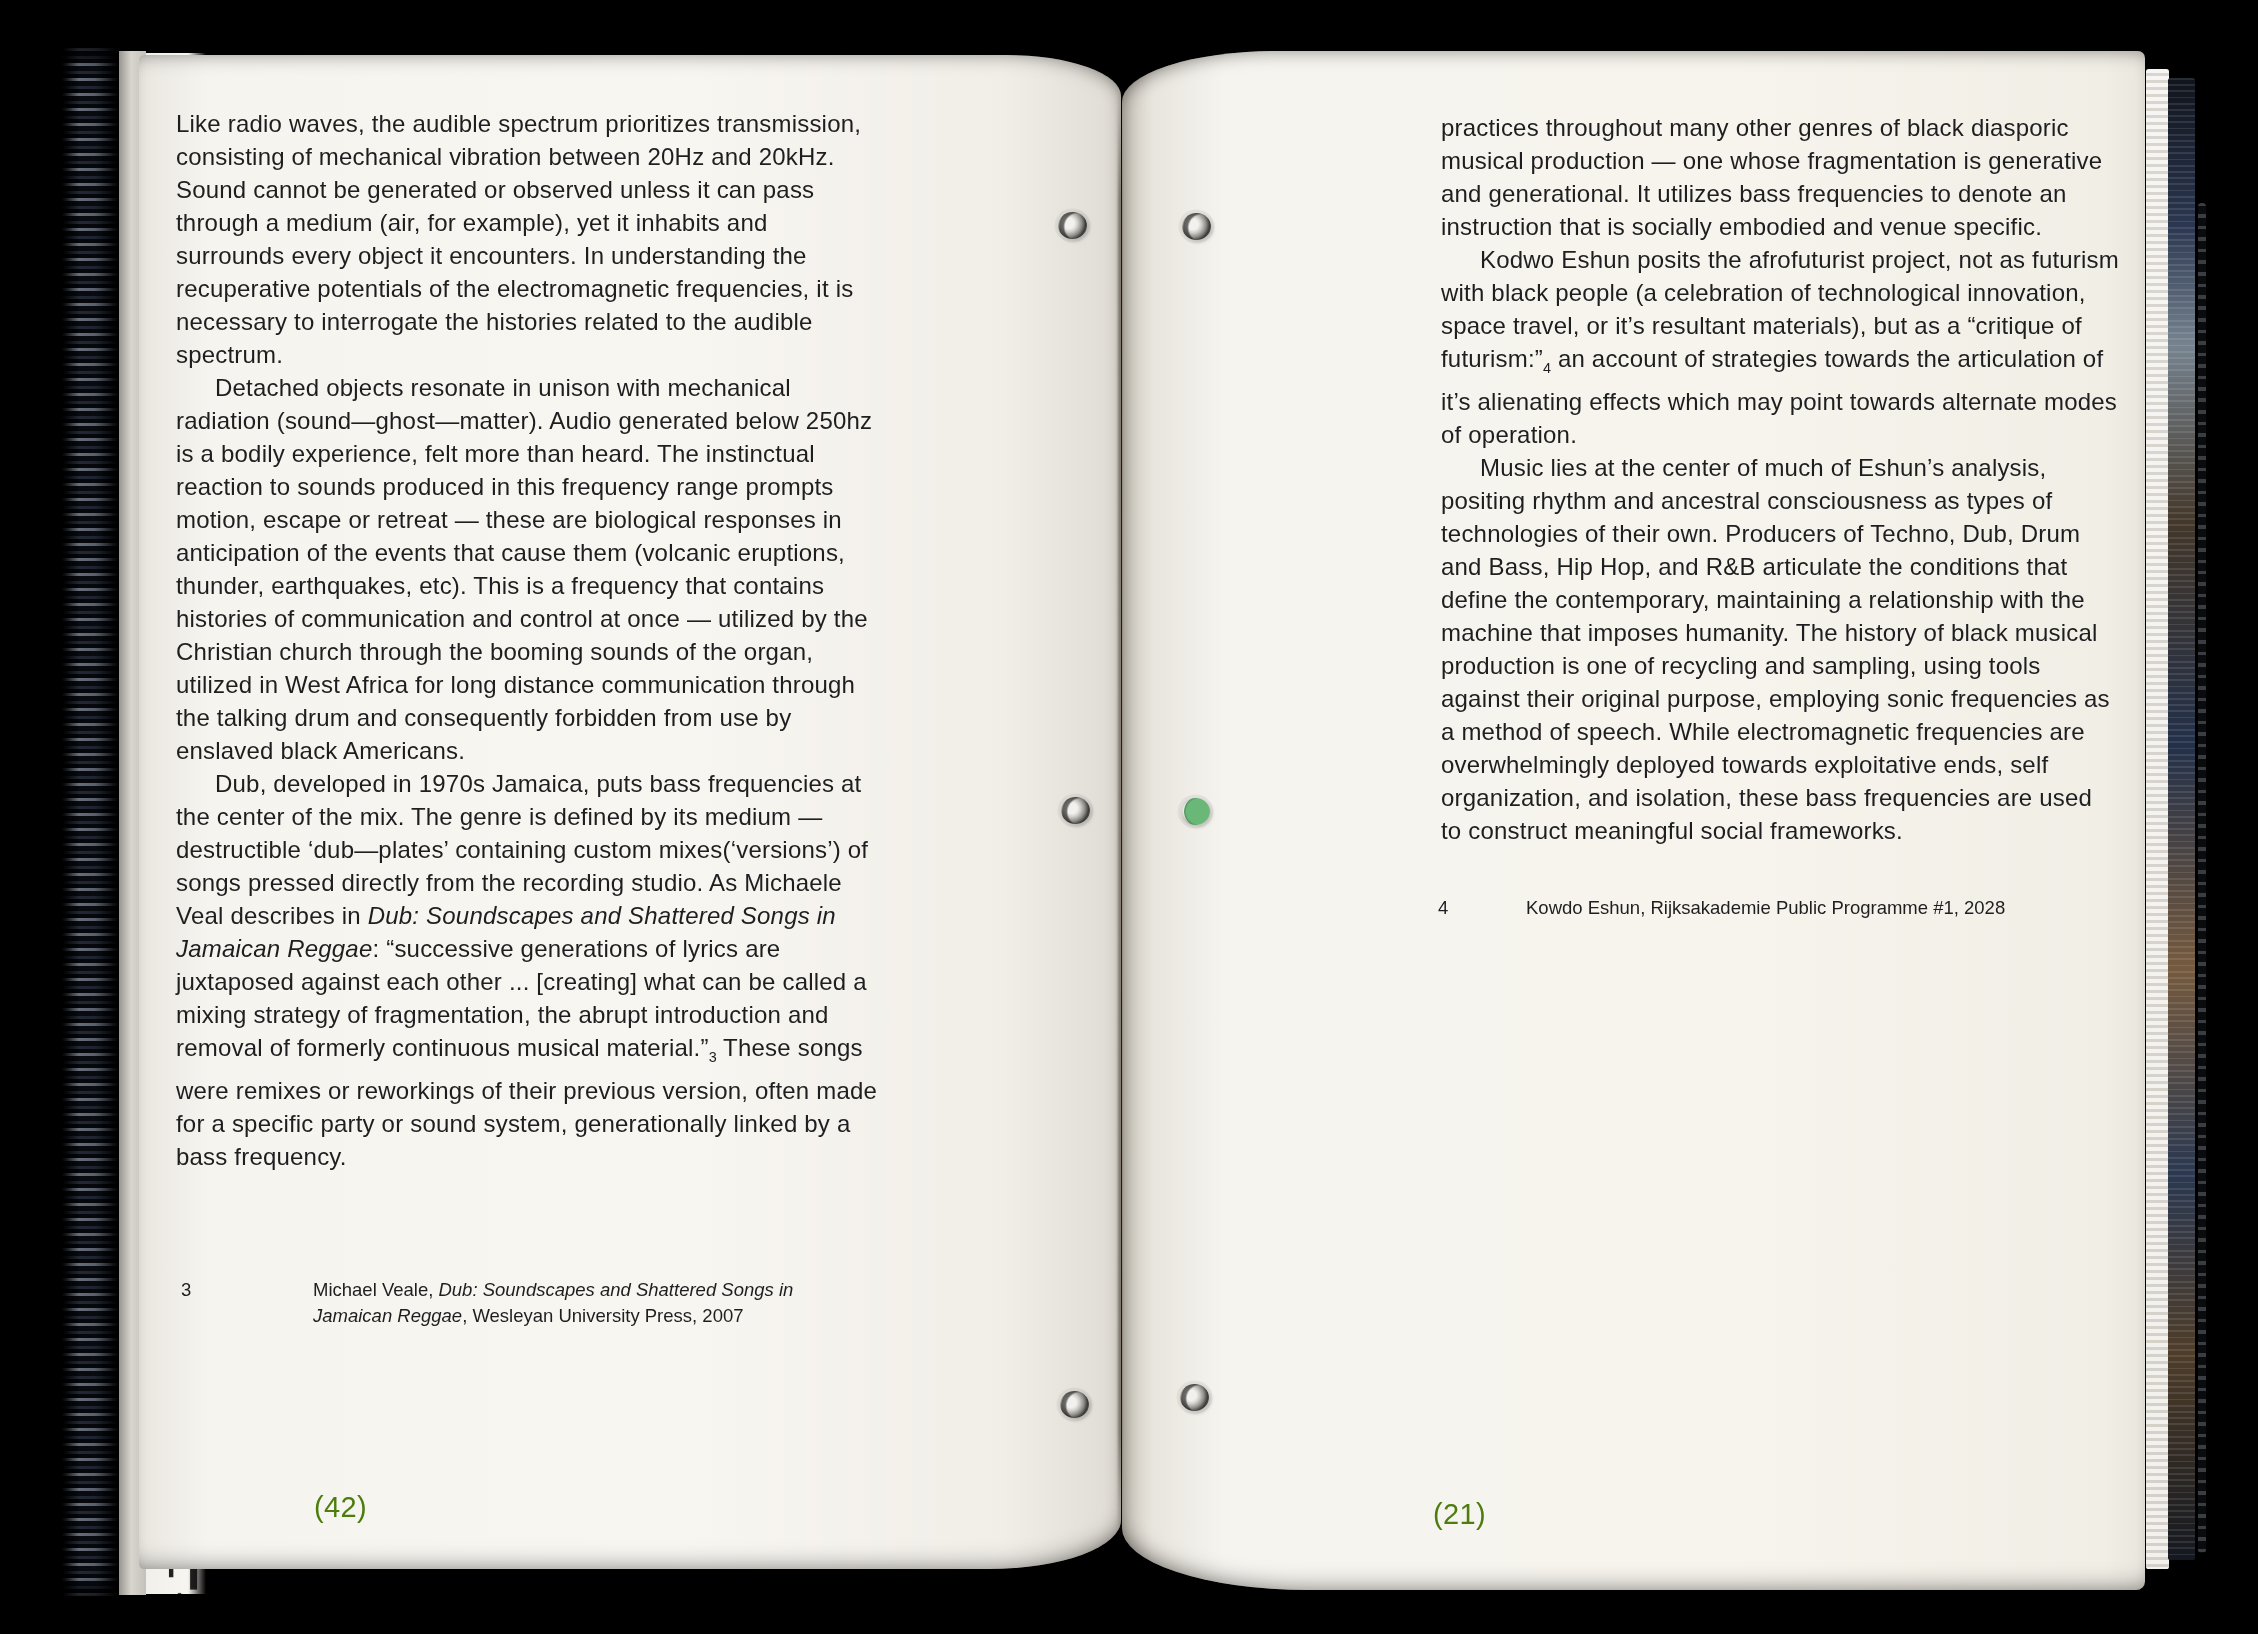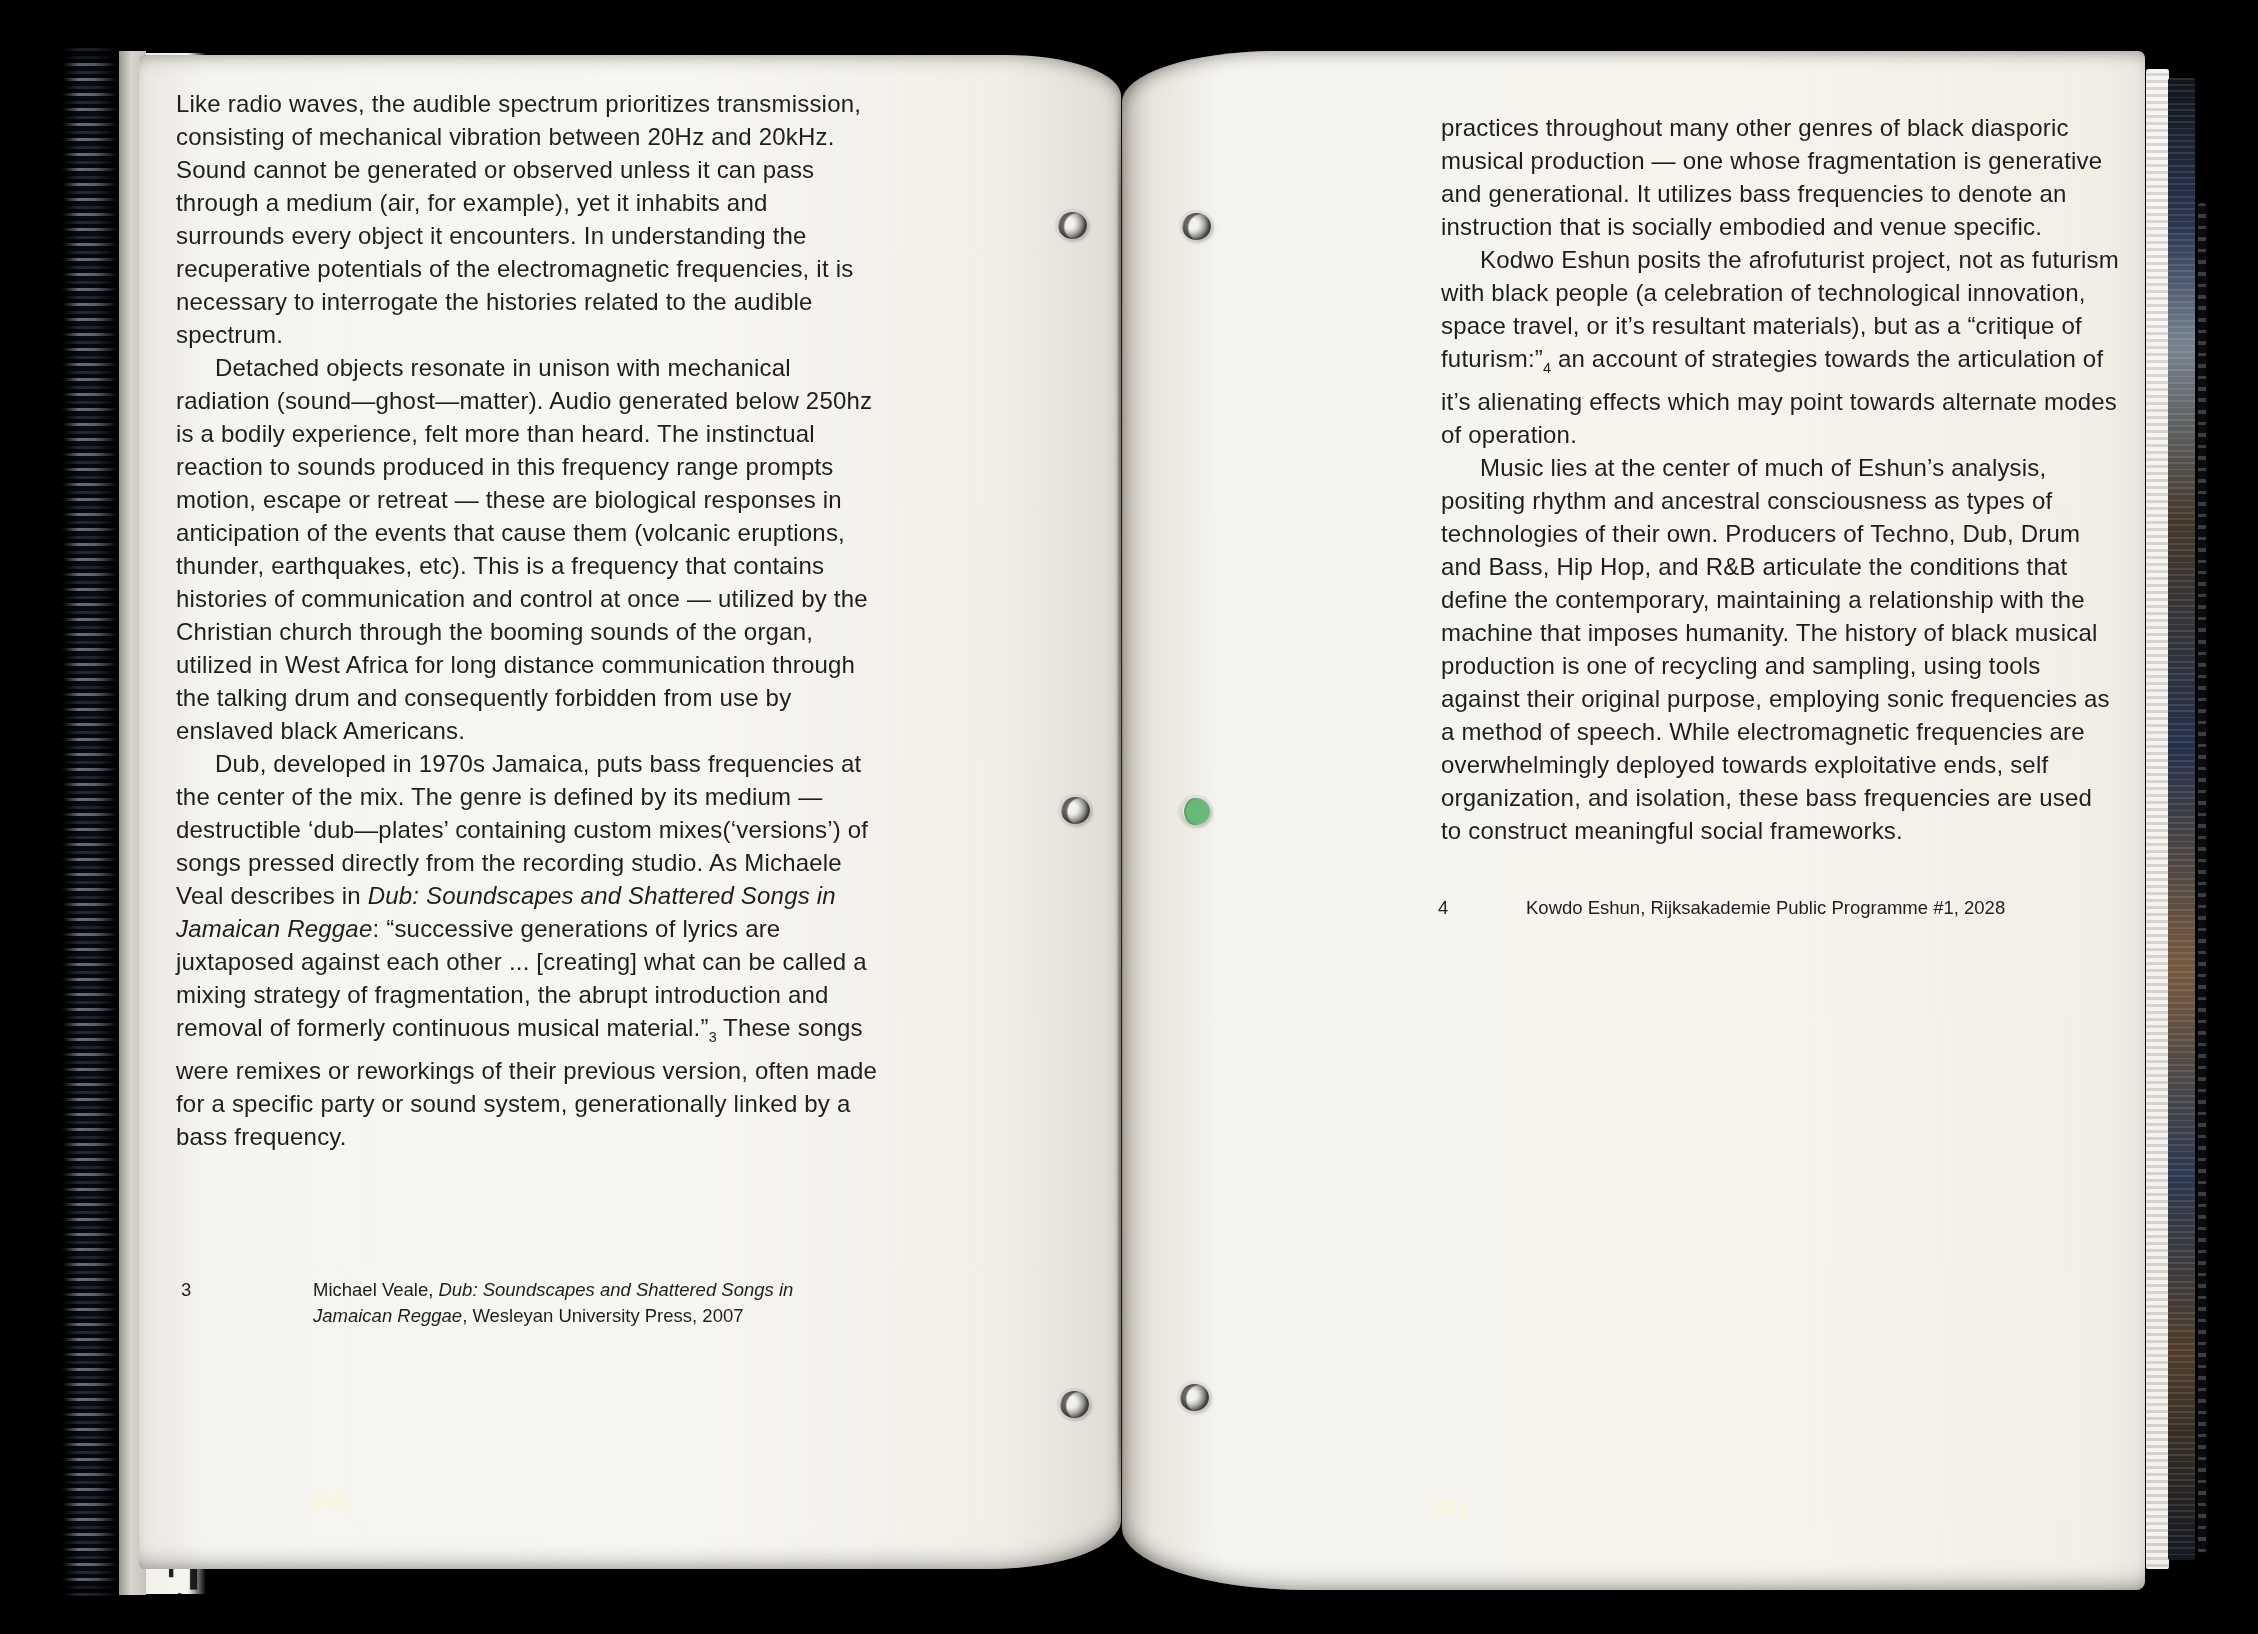--- a/index.html
+++ b/index.html
@@ -89,35 +89,35 @@
   }
   .post1{left:1058px;top:212px;}
   .post2{left:1182px;top:213px;}
   .post3{left:1061px;top:797px;}
   .post4{left:1181px;top:798px;}
   .post5{left:1060px;top:1391px;}
   .post6{left:1180px;top:1384px;}
 
   
   .text-block{position:absolute;color:var(--ink,#1e1e20);font-size:24px;line-height:33px;letter-spacing:0.2px;}
-  .tb-left{left:176px;top:87px;width:703px;}
+  .tb-left{left:176px;top:107px;width:703px;}
   .tb-right{left:1441px;top:111px;width:678px;}
   .para{margin:0;}
   .para.indent{text-indent:39px;}
   .it{font-style:italic;}
   .sub{font-size:.6em;vertical-align:-.45em;letter-spacing:0;}
 
   .footnote{position:absolute;color:var(--ink,#1e1e20);font-size:18.5px;line-height:25.6px;}
   .fn-left{left:181px;top:1277px;width:679px;}
   .fn-right{left:1438px;top:895px;width:706px;}
   .fn-num{position:absolute;left:0;top:0;}
   .fn-left .fn-text{margin-left:132px;width:492px;}
   .fn-right .fn-text{margin-left:88px;width:618px;}
 
-  .page-number{position:absolute;color:#fef9c3;font-size:18px;letter-spacing:0.4px;}
+  .page-number{position:absolute;color:#4d7c0f;font-size:29px;letter-spacing:0.4px;}
   .pn-left{left:314px;top:1491px;}
   .pn-right{left:1433px;top:1498px;}
 </style>
 </head>
 <body>
 
 <div class="stage">
 
   <div class="coil-left"></div>
   <div class="gray-strip"></div>

